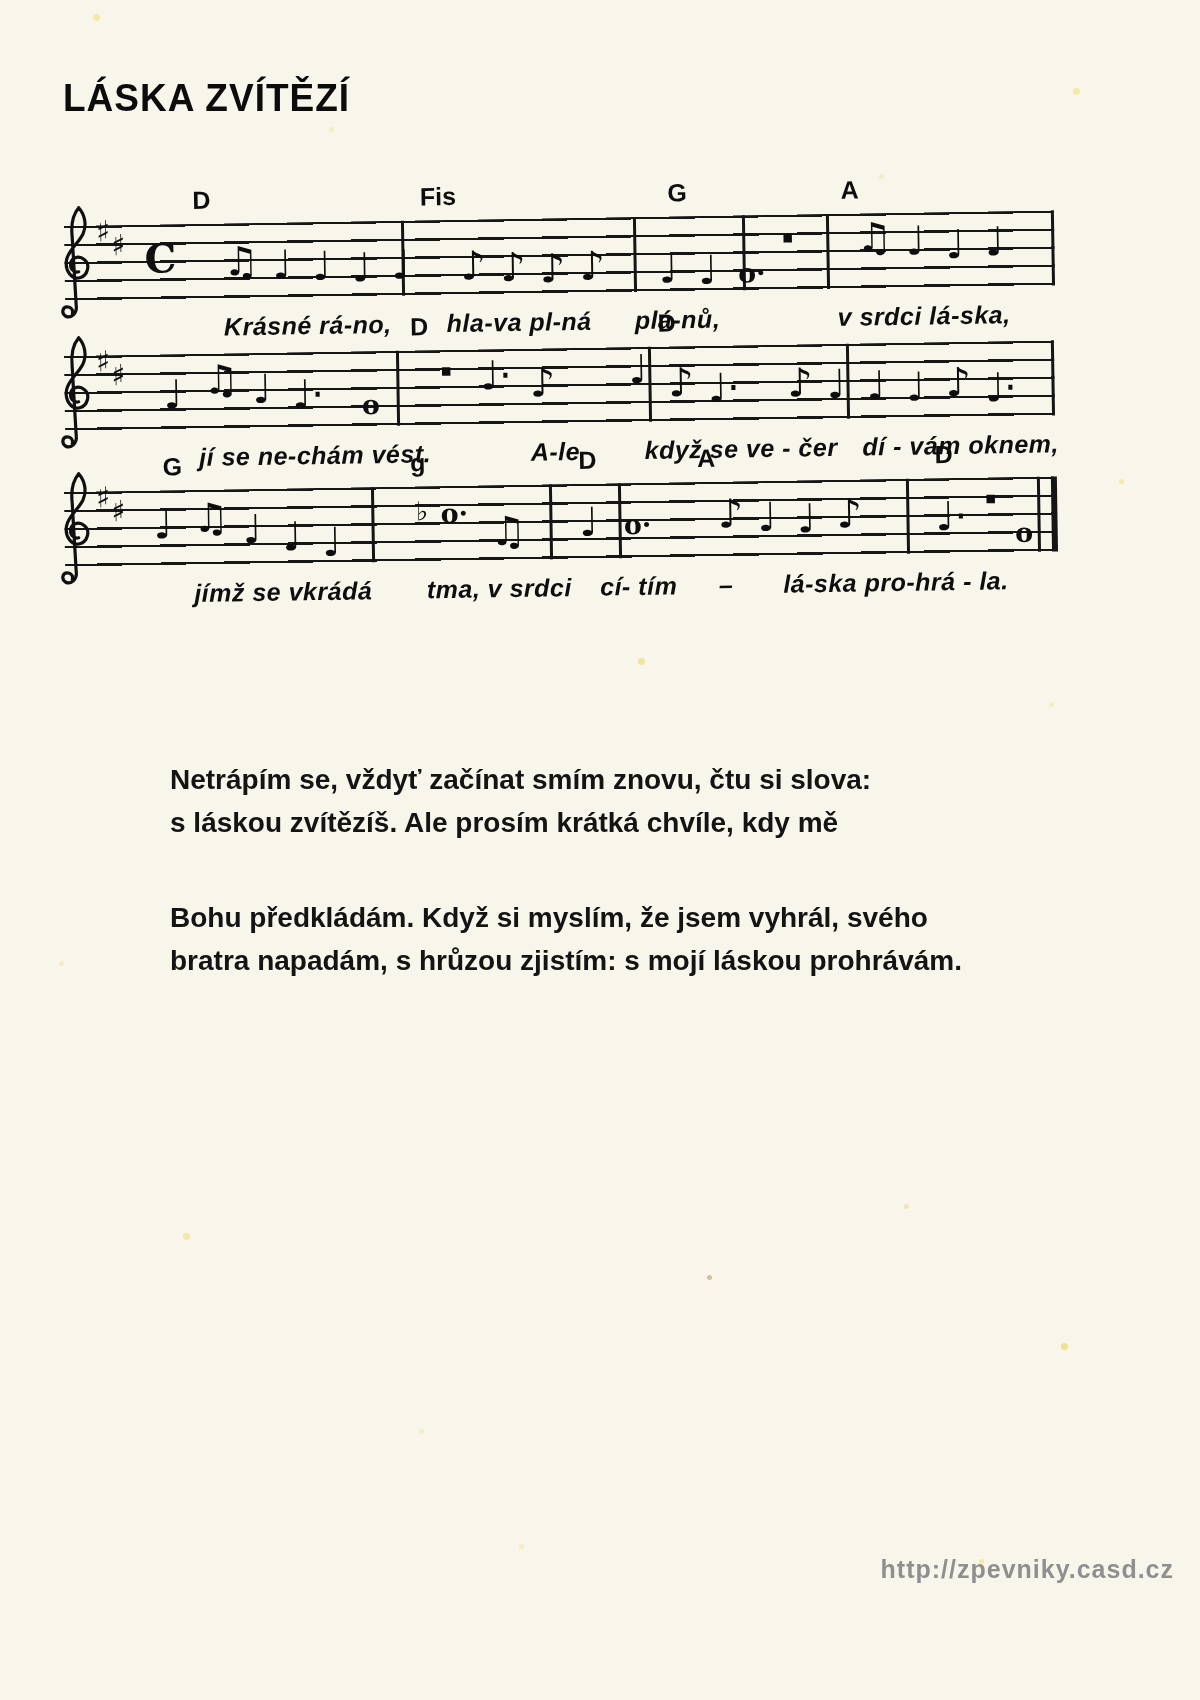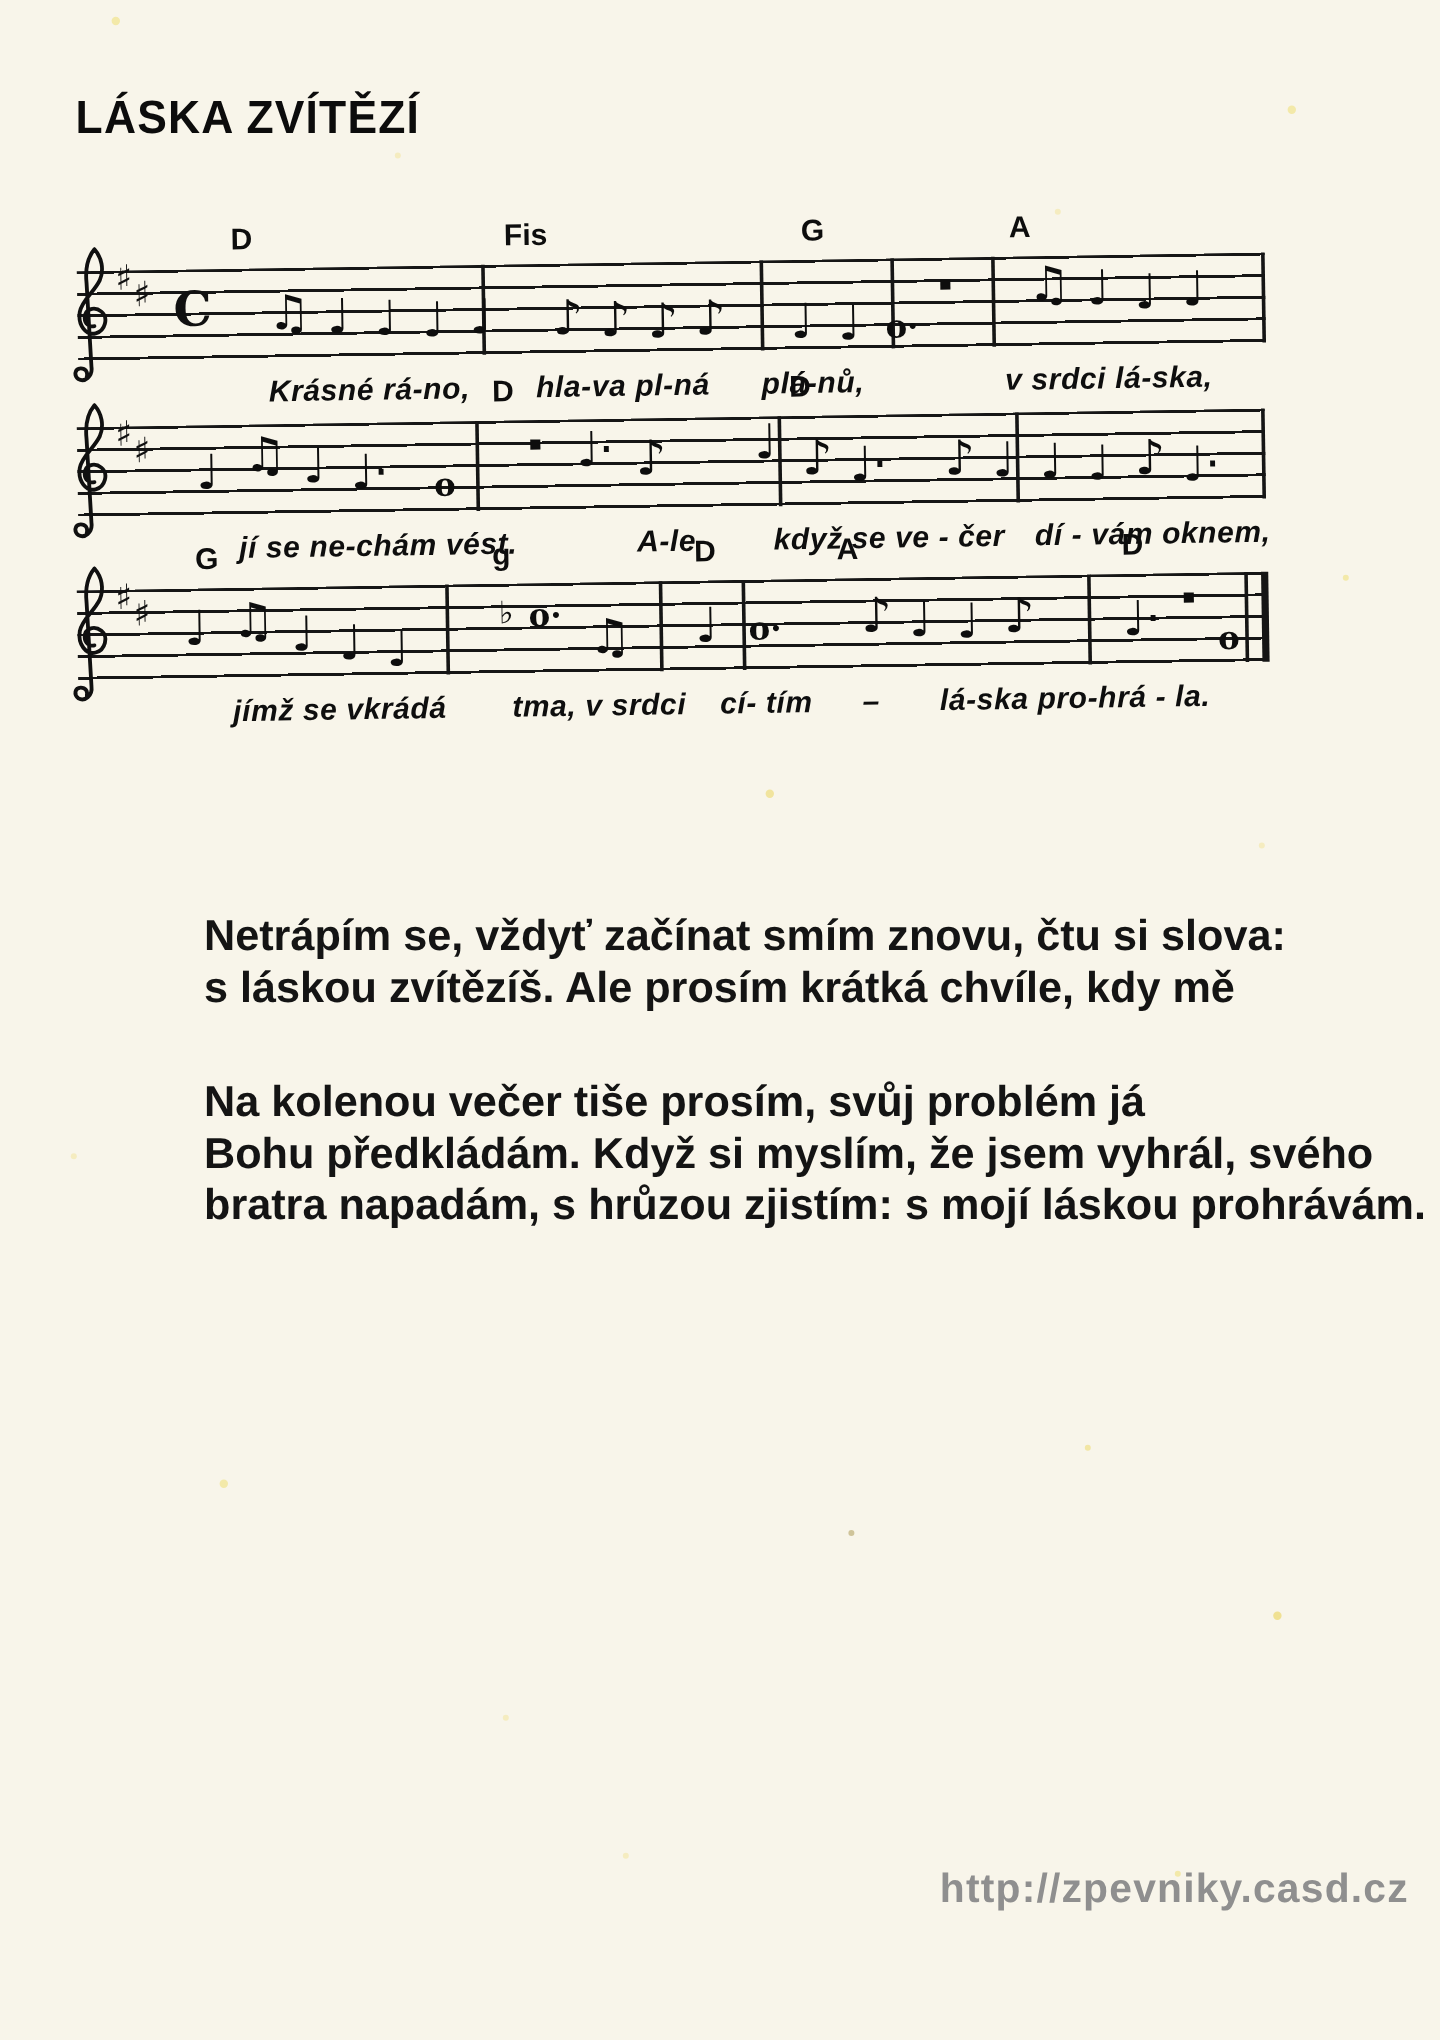--- a/index.html
+++ b/index.html
@@ -38,26 +38,26 @@
   .note{position:absolute;font-family:"DejaVu Sans",sans-serif;font-size:40px;line-height:1;color:#0d0d0d;}
   .note.half{font-family:"DejaVu Serif",serif;font-size:27px;font-weight:bold;}
   .note.rest{font-size:17px;}
   .note.acc{font-size:26px;}
   .lyricrow{position:relative;height:42px;margin-top:14px;}
   .lyric{
     position:absolute;white-space:nowrap;
     font-style:italic;font-weight:bold;font-size:25px;color:#0e0e0e;letter-spacing:0.5px;
   }
   
-  .verse{position:absolute;left:170px;font-size:36px;font-weight:bold;line-height:43px;color:#141414;}
+  .verse{position:absolute;left:170px;font-size:28px;font-weight:bold;line-height:43px;color:#141414;}
   .v1{top:758px;} .v2{top:896px;} .v3{top:1032px;}
   
   .footer{
     position:absolute;right:26px;top:1555px;
-    font-size:34px;font-weight:bold;letter-spacing:1px;color:#8f8f8f;
+    font-size:25px;font-weight:bold;letter-spacing:1px;color:#8f8f8f;
   }
 </style>
 </head>
 <body>
 
 <div class="speck"></div>
 
 <h1 class="title">LÁSKA ZVÍTĚZÍ</h1>
 
 <div class="system sys1">
@@ -185,20 +185,19 @@
       <span class="lyric" style="left: 66%;">–</span>
       <span class="lyric" style="left: 72.5%;">lá-ska pro-hrá - la.</span>
     </div>
 </div>
 
 <div class="verse v1">
   <div>Netrápím se, vždyť začínat smím znovu, čtu si slova:</div>
   <div>s láskou zvítězíš. Ale prosím krátká chvíle, kdy mě</div>
 </div>
 <div class="verse v2">
-  <div>Na kolenou večer tiše prosím, svůj problém já</div>
   <div>Bohu předkládám. Když si myslím, že jsem vyhrál, svého</div>
   <div>bratra napadám, s hrůzou zjistím: s mojí láskou prohrávám.</div>
 </div>
 <div class="verse v3">
 </div>
 
 <div class="footer">http://zpevniky.casd.cz</div>
 
 </body></html>

